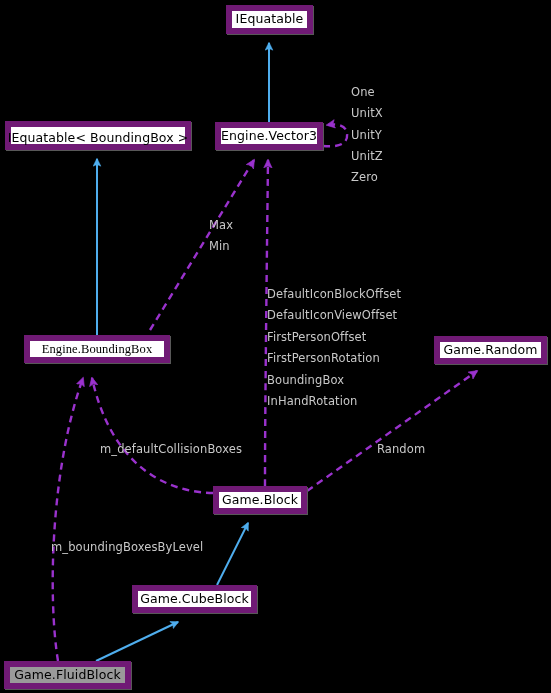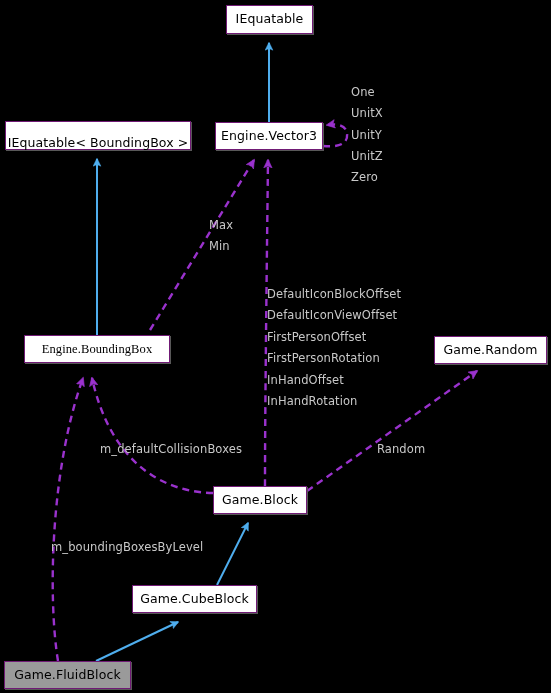--- a/index.html
+++ b/index.html
@@ -19,21 +19,21 @@
     position: absolute;
     left: 0;
     top: 0;
     width: 551px;
     height: 693px;
     pointer-events: none;
   }
   .uml-node {
     position: absolute;
     box-sizing: border-box;
-    border: 1px solid #701a75;
+    border: 6px solid #701a75;
     background: #ffffff;
     color: #000000;
     font-size: 12.5px;
     line-height: 1;
     display: flex;
     align-items: center;
     justify-content: center;
     white-space: nowrap;
     letter-spacing: 0.1px;
     box-shadow: 1px 1px 0 0 #585858;
@@ -124,20 +124,20 @@
   <div class="edge-label" style="left:351px; top:151px;">UnitZ</div>
   <div class="edge-label" style="left:351px; top:172px;">Zero</div>
 
   <div class="edge-label" style="left:209px; top:220px;">Max</div>
   <div class="edge-label" style="left:209px; top:241px;">Min</div>
 
   <div class="edge-label" style="left:267px; top:289px;">DefaultIconBlockOffset</div>
   <div class="edge-label" style="left:267px; top:310px;">DefaultIconViewOffset</div>
   <div class="edge-label" style="left:267px; top:332px;">FirstPersonOffset</div>
   <div class="edge-label" style="left:267px; top:353px;">FirstPersonRotation</div>
-  <div class="edge-label" style="left:267px; top:375px;">InHandOffset</div>
+  <div class="edge-label" style="left:267px; top:375px;">BoundingBox</div>
   <div class="edge-label" style="left:267px; top:396px;">InHandRotation</div>
 
   <div class="edge-label" style="left:100px; top:444px;">m_defaultCollisionBoxes</div>
   <div class="edge-label" style="left:377px; top:444px;">Random</div>
   <div class="edge-label" style="left:51px; top:542px;">m_boundingBoxesByLevel</div>
 
 </div>
 
 </body></html>

